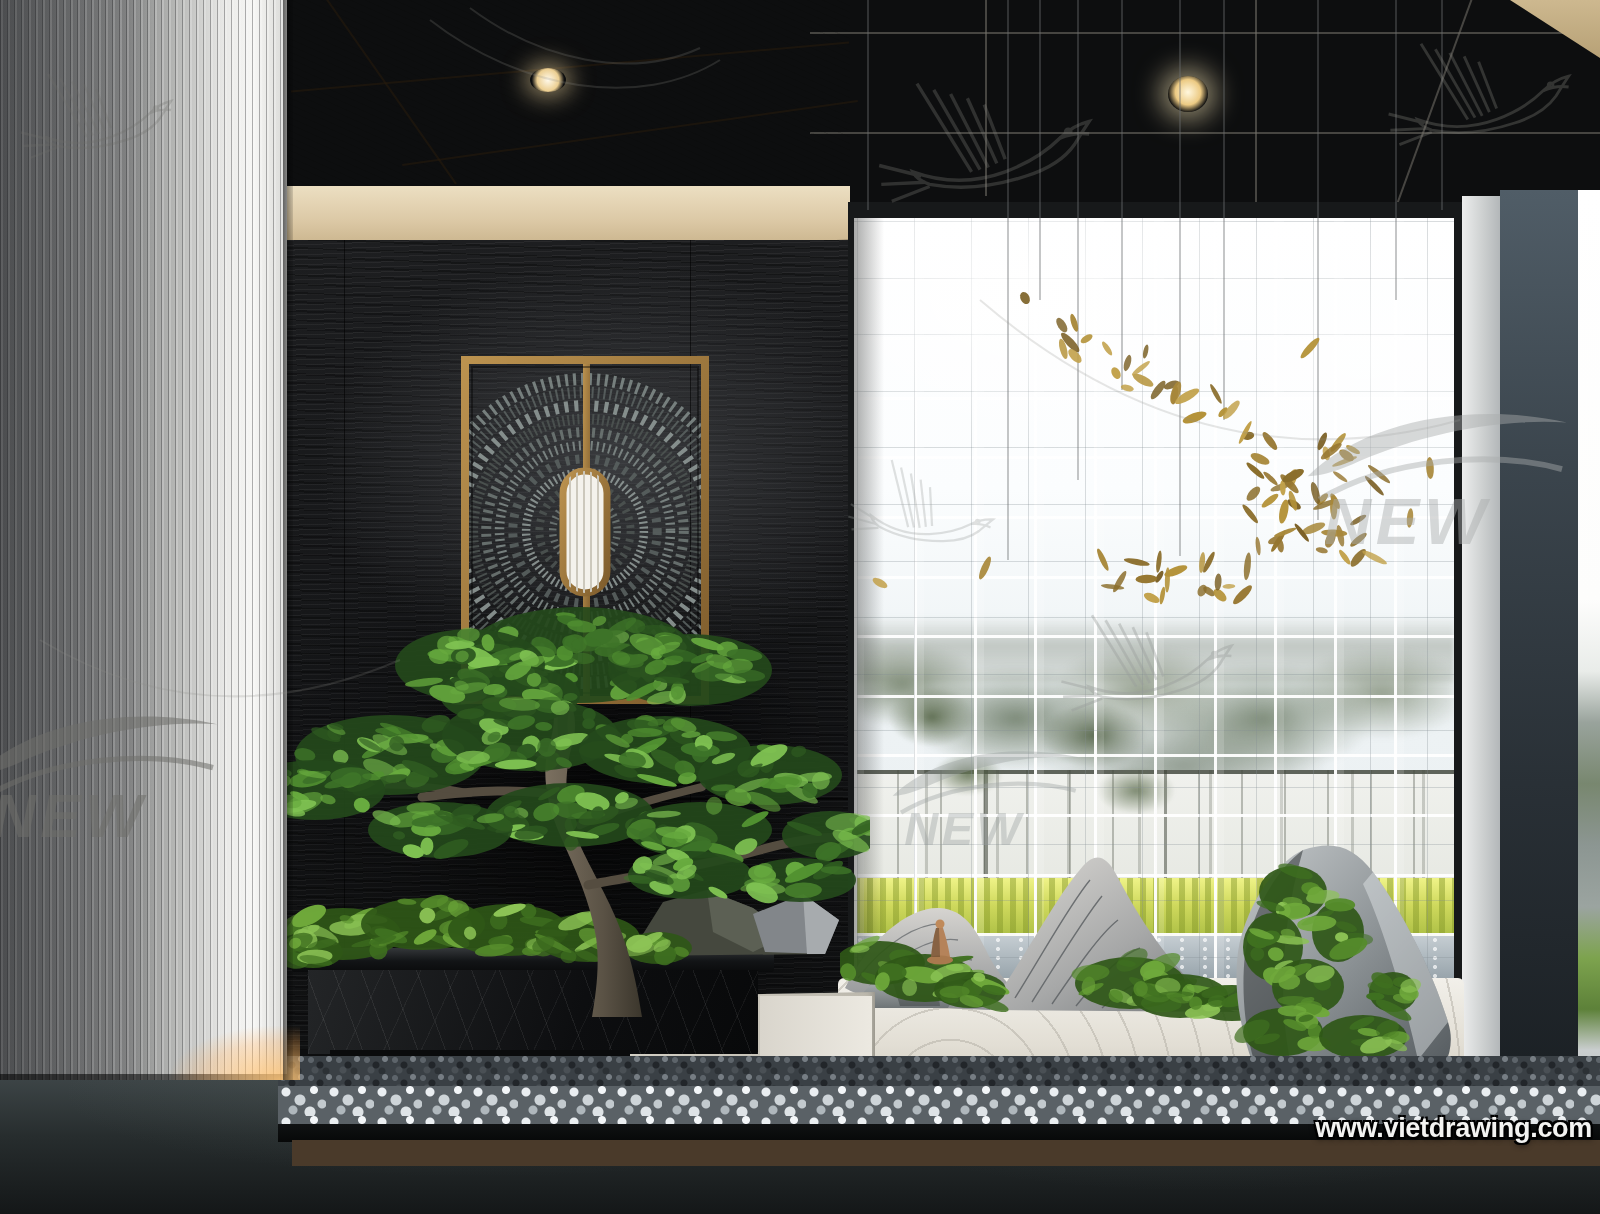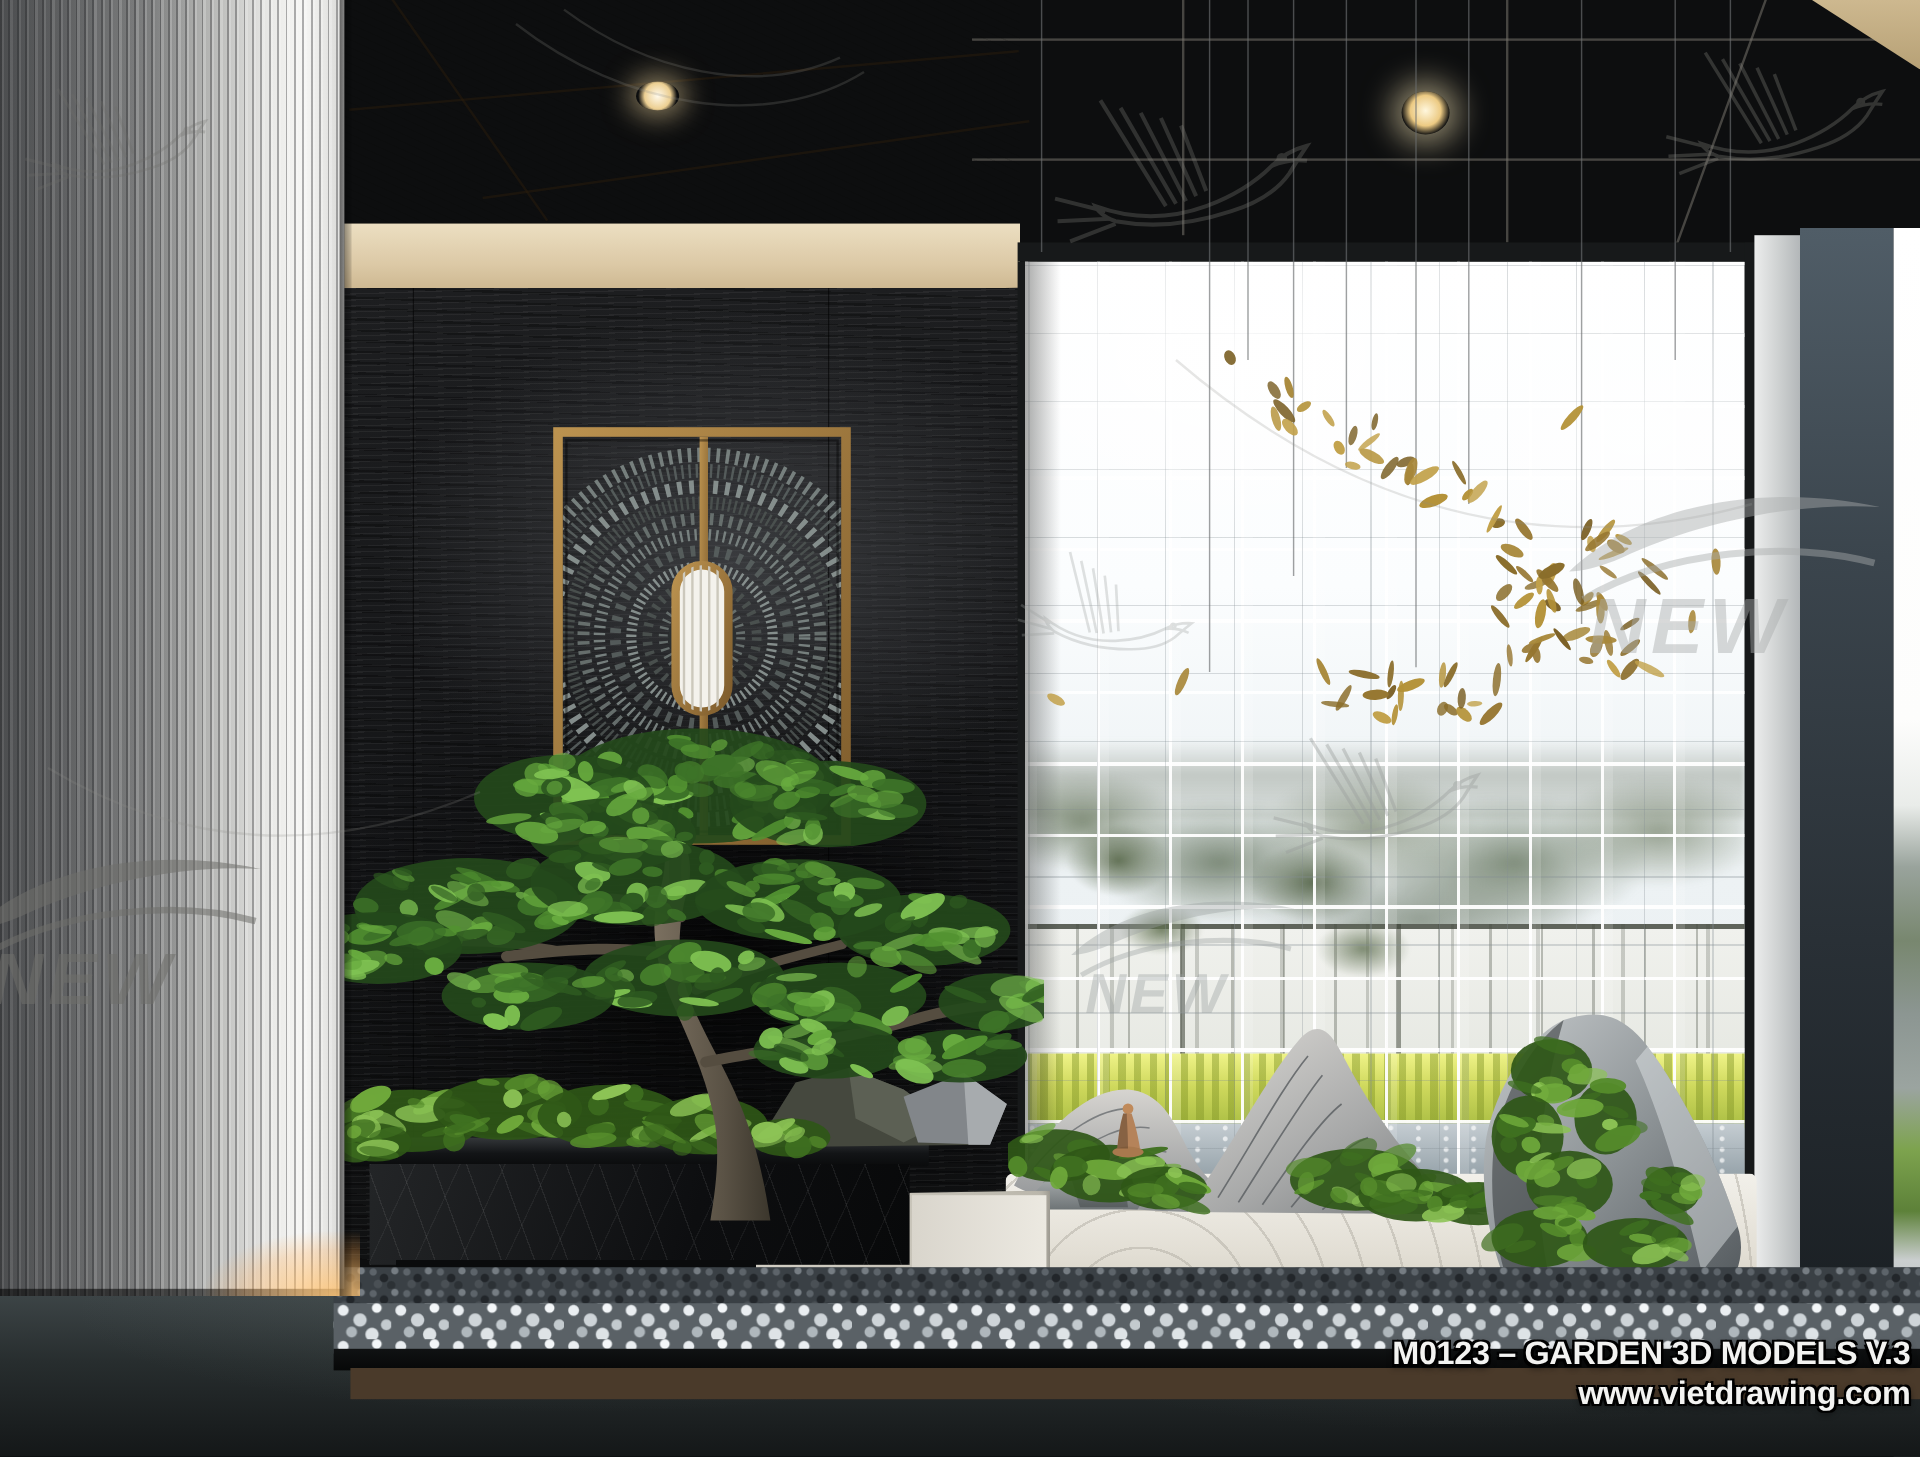--- a/index.html
+++ b/index.html
@@ -1032,16 +1032,15 @@
     <path d="M20,96 C80,60 170,54 228,70" stroke="#9aa0a0" stroke-width="5" fill="none"></path>
     <text x="24" y="134" font-family="Liberation Sans,sans-serif" font-weight="bold" font-style="italic" font-size="56" letter-spacing="4" fill="#9aa0a0">NEW</text>
   </svg>
   <svg class="abs wm" style="left:1296px;top:386px;opacity:.45" width="280" height="178" viewBox="0 0 240 150">
     <path d="M10,76 C60,28 150,12 232,30 C170,26 100,42 48,66 C32,73 18,76 10,76 Z" fill="#a9acac"></path>
     <path d="M20,96 C80,60 170,54 228,70" stroke="#a9acac" stroke-width="5" fill="none"></path>
     <text x="24" y="134" font-family="Liberation Sans,sans-serif" font-weight="bold" font-style="italic" font-size="56" letter-spacing="4" fill="#a9acac">NEW</text>
   </svg>
 
   <div id="cap" class="abs">
-    <div>M0123 – GARDEN 3D MODELS V.3</div>
     <div>www.vietdrawing.com</div>
   </div>
 </div>
 
 </body></html>

